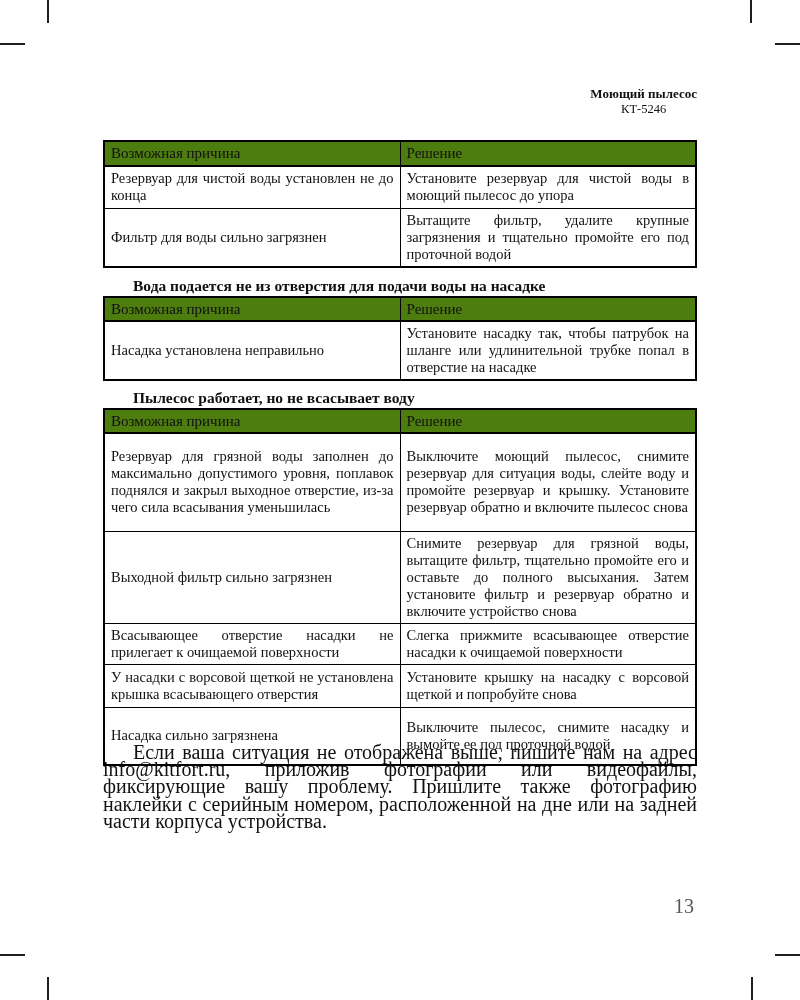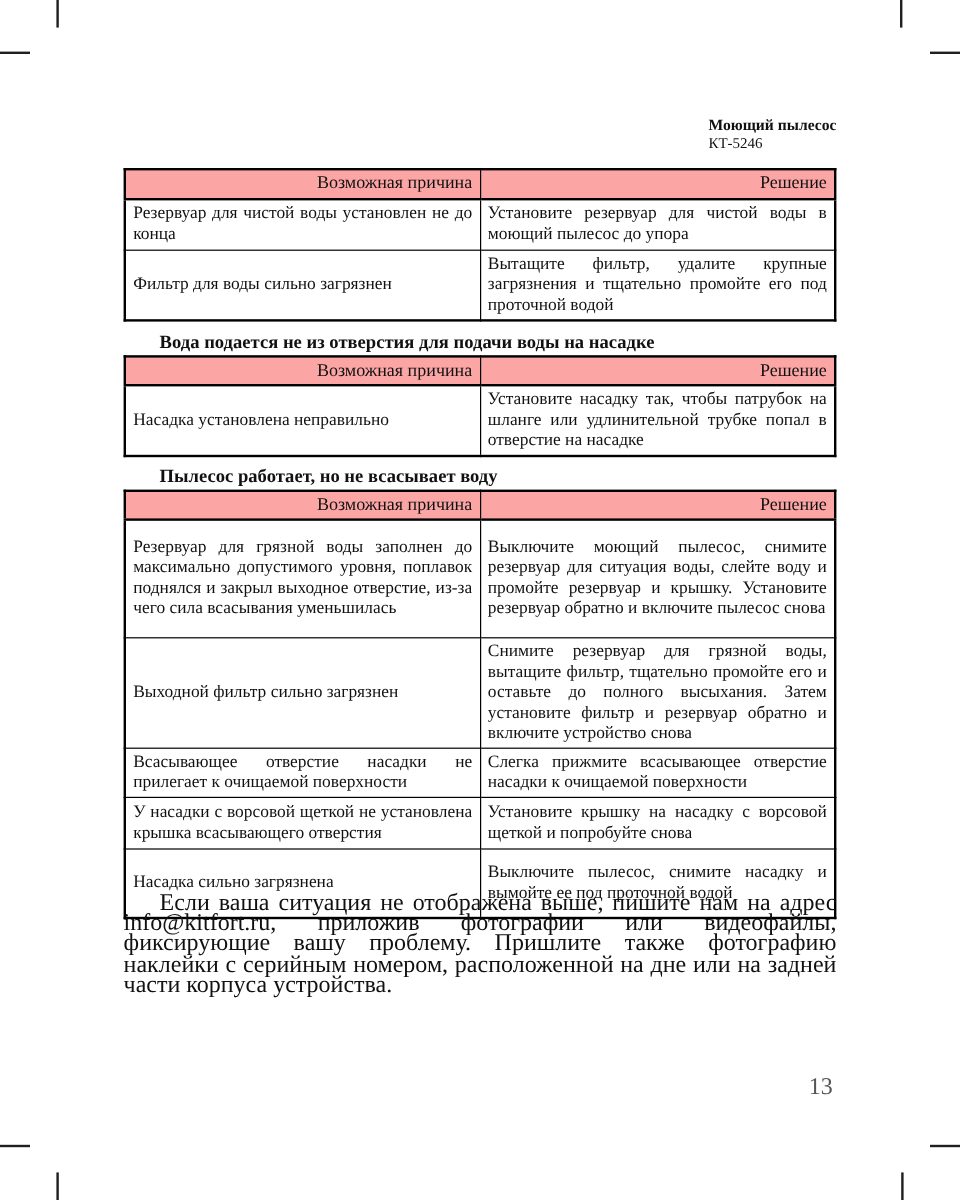--- a/index.html
+++ b/index.html
@@ -27,23 +27,23 @@
   .mark.tr-v { left: 750px; top: 0;      width: 2px;  height: 23px; }
   .mark.tr-h { left: 775px; top: 43px;   width: 25px; height: 2px;  }
   .mark.bl-h { left: 0;     top: 954px;  width: 25px; height: 2px;  }
   .mark.bl-v { left: 47px;  top: 977px;  width: 2px;  height: 23px; }
   .mark.br-h { left: 775px; top: 954px;  width: 25px; height: 2px;  }
   .mark.br-v { left: 751px; top: 977px;  width: 2px;  height: 23px; }
 
   
   .doc-header {
     position: absolute;
-    top: 96px;
+    top: 86px;
     right: 103px;
-    text-align: left;
+    text-align: center;
     line-height: 1.25;
   }
   .doc-header .product {
     font-weight: bold;
     font-size: 13px;
   }
   .doc-header .model {
     font-size: 12.5px;
   }
 
@@ -73,26 +73,26 @@
     font-size: 14.5px;
     line-height: 17px;
   }
   .table-1 { top: 140px; }
   .table-2 { top: 296px; }
   .table-3 { top: 408px; }
 
   table.trouble-table col { width: 50%; }
 
   table.trouble-table th {
-    background: #fca5a5;
+    background: #4d7c0f;
     border: 1px solid #000;
     border-bottom: 2px solid #000;
     font-weight: normal;
     font-size: 15px;
-    text-align: right;
+    text-align: left;
     vertical-align: middle;
     padding: 2px 6px;
   }
   table.trouble-table td {
     border: 1px solid #000;
     vertical-align: middle;
     text-align: justify;
     padding: 3px 6px;
     box-sizing: border-box;
   }

